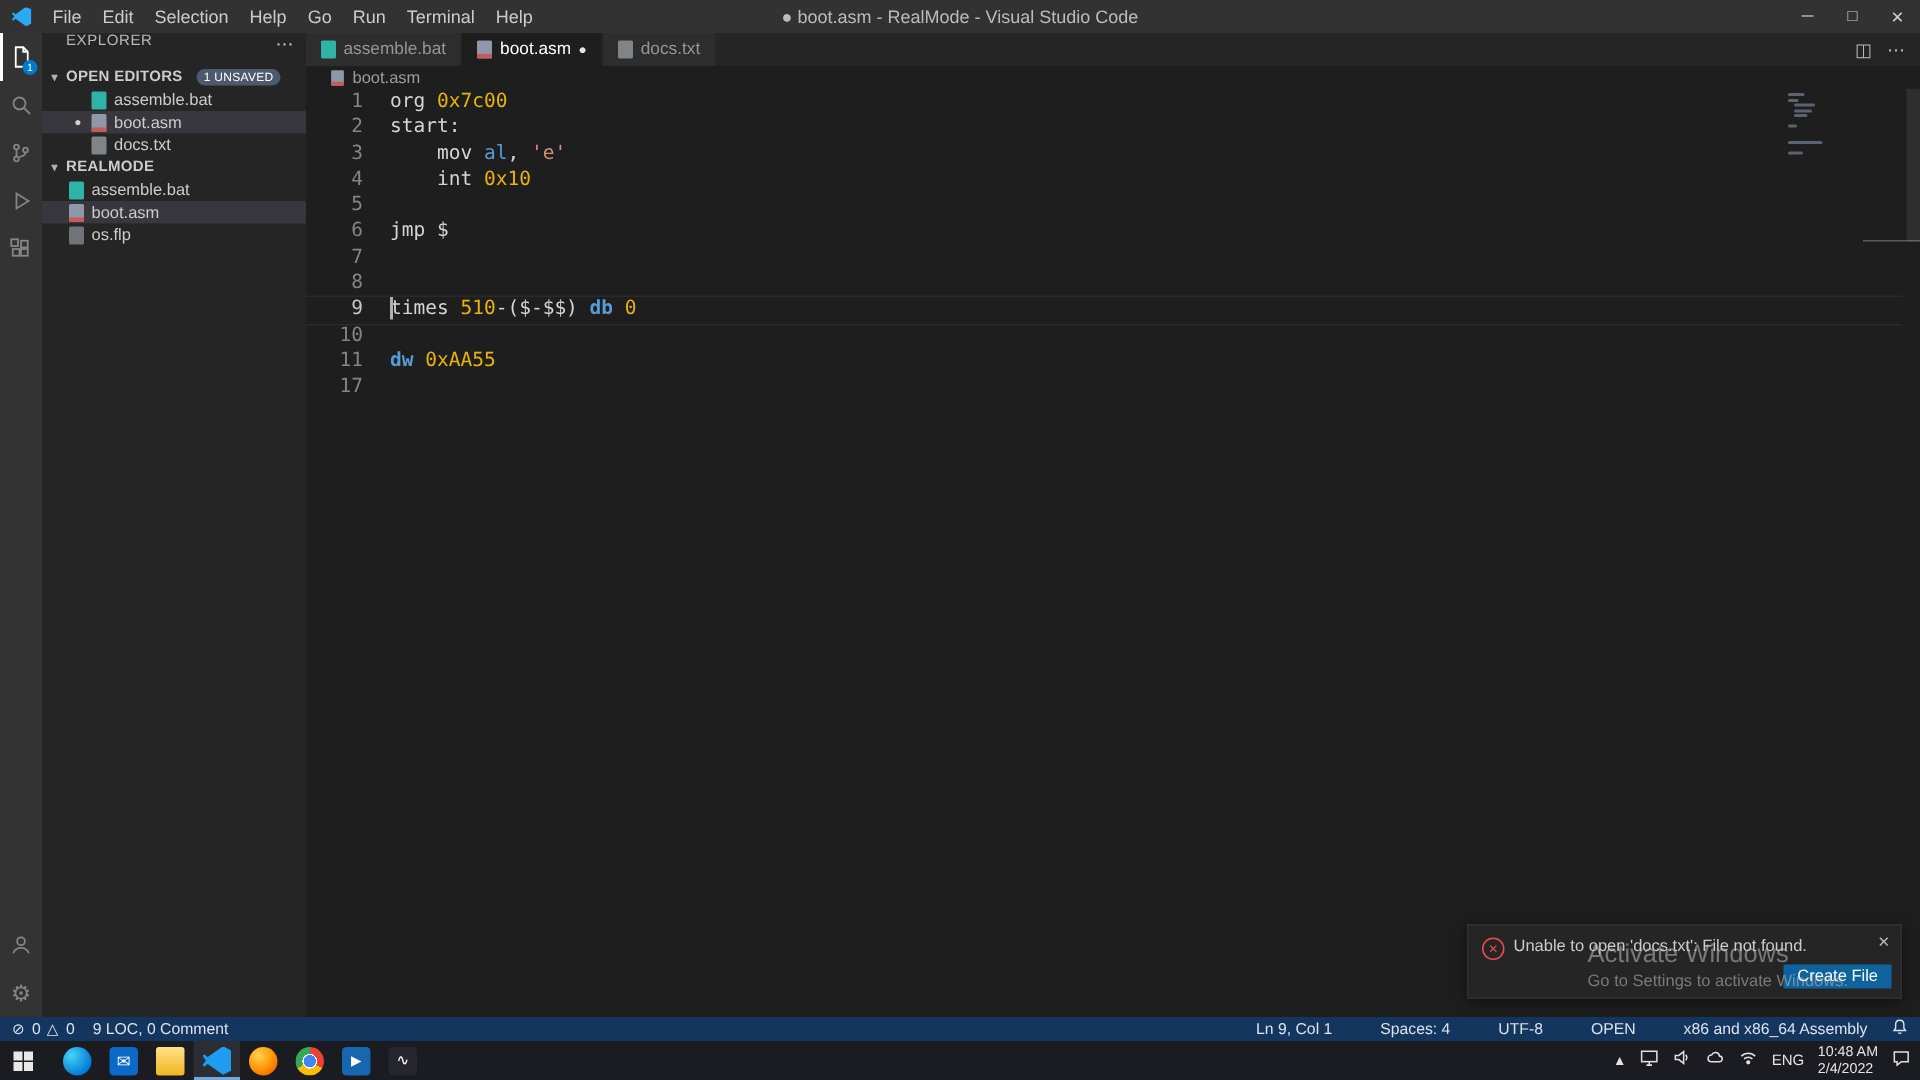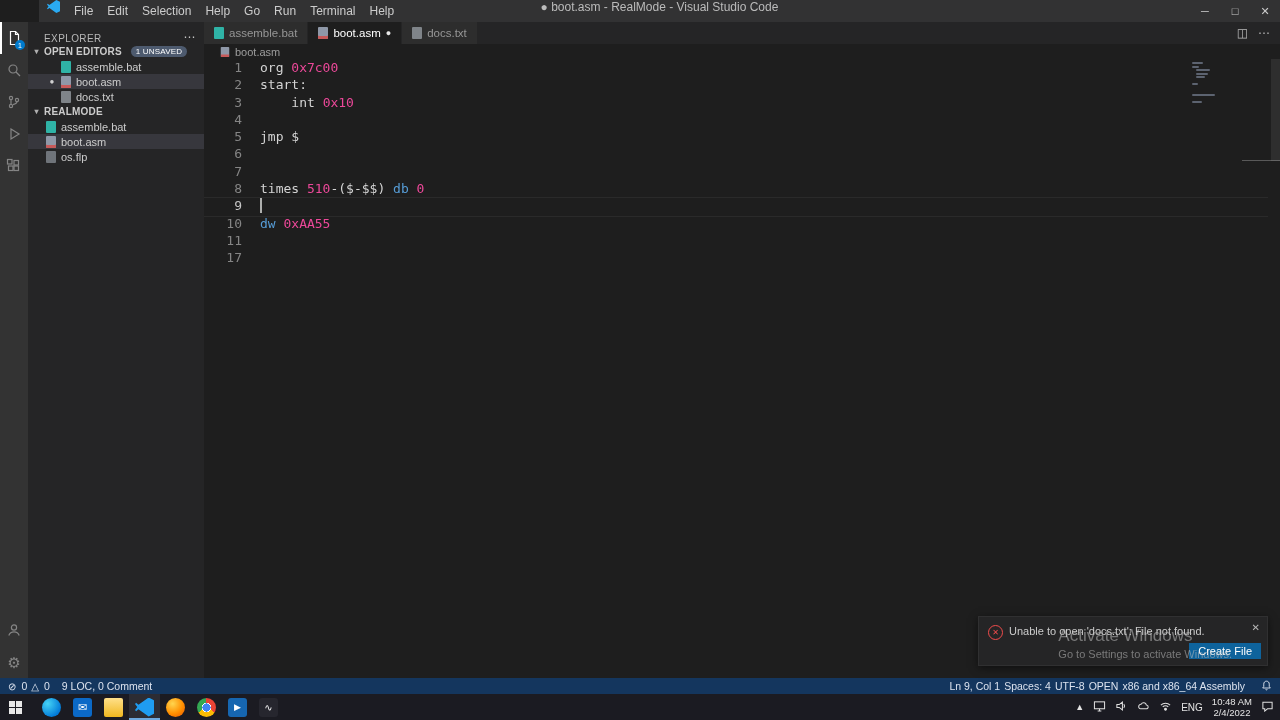--- a/index.html
+++ b/index.html
@@ -1,39 +1,39 @@
 <!DOCTYPE html>
 <html><head>
 <meta charset="utf-8">
 <style>
   html,body{margin:0;padding:0;}
   body{width:1280px;height:720px;overflow:hidden;background:#1e1e1e;
        font-family:"Liberation Sans",sans-serif;color:#cccccc;position:relative;user-select:none;}
   
   .titlebar{position:absolute;top:0;left:0;right:0;height:22px;background:#323233;
-            display:flex;align-items:flex-start;font-size:12px;z-index:3;margin-left:39px;}
+            display:flex;align-items:center;font-size:12px;z-index:3;}
   .vsc-logo{width:13px;height:13px;margin:0 7px 0 8px;background:#2aaaf2;
             clip-path:polygon(72% 0,100% 14%,100% 86%,72% 100%,18% 62%,6% 72%,0 66%,12% 50%,0 34%,6% 28%,18% 38%);}
   .menu-item{padding:0 7px;height:100%;display:flex;align-items:center;color:#cccccc;}
   .title-center{position:absolute;left:0;right:0;text-align:center;color:#bbbbbb;pointer-events:none;font-size:12px;}
   .win-controls{margin-left:auto;display:flex;height:100%;z-index:2;}
   .win-btn{width:30px;display:flex;align-items:center;justify-content:center;font-size:11px;color:#cccccc;}
   
   .activitybar{position:absolute;top:22px;bottom:42px;left:0;width:28px;background:#333333;
                display:flex;flex-direction:column;z-index:2;}
   .act-icon{height:32px;display:flex;align-items:center;justify-content:center;color:#858585;position:relative;}
   .act-icon.active{color:#ffffff;box-shadow:inset 2px 0 0 #ffffff;}
   .act-icon svg{stroke:currentColor;fill:none;stroke-width:1.2;}
   .act-badge{position:absolute;right:3px;bottom:4px;width:10px;height:10px;border-radius:50%;
              background:#007acc;color:#fff;font-size:7px;display:flex;align-items:center;justify-content:center;}
   .act-bottom{margin-top:auto;}
   .gear-glyph{font-size:15px;line-height:1;}
   
   .sidebar{position:absolute;top:22px;bottom:42px;left:28px;width:176px;background:#252526;font-size:11px;z-index:2;}
-  .sidebar-title{height:22px;display:flex;align-items:flex-end;padding:0 8px 0 16px;font-size:10px;
+  .sidebar-title{height:22px;display:flex;align-items:flex-start;padding:0 8px 0 16px;font-size:10px;
                  letter-spacing:.4px;color:#b8b8b8;}
   .sidebar-title .more{margin-left:auto;color:#c5c5c5;font-size:12px;}
   .sec-head{height:15px;display:flex;align-items:center;gap:3px;padding-left:4px;font-weight:bold;
             font-size:10px;color:#cccccc;letter-spacing:.2px;}
   .chev{font-size:8px;color:#b0b0b0;width:9px;text-align:center;}
   .badge{background:#4d5a6e;color:#fff;font-size:8px;font-weight:normal;border-radius:7px;
          padding:1px 5px;margin-left:6px;}
   .row{height:15px;display:flex;align-items:center;gap:5px;color:#cccccc;}
   .row.selected{background:#37373d;}
   .row .dotcol{width:8px;text-align:center;font-size:8px;color:#d0d0d0;}
@@ -55,21 +55,21 @@
               display:flex;align-items:center;gap:5px;padding-left:16px;font-size:11px;color:#9d9d9d;}
   .breadcrumb .ficon{transform:scale(.85);}
   
   .editor{position:absolute;left:204px;top:59px;right:0;bottom:42px;background:#1e1e1e;
           font-family:"DejaVu Sans Mono",monospace;font-size:13px;overflow:hidden;}
   .gutter{position:absolute;left:0;top:0;width:38px;text-align:right;color:#858585;}
   .gutter .ln{height:17.3px;line-height:17.3px;}
   .gutter .ln.cur{color:#c6c6c6;}
   .code{position:absolute;left:56px;top:0;right:100px;}
   .code-line{height:17.3px;line-height:17.3px;white-space:pre;color:#d4d4d4;}
-  .t-num{color:#ec4899;} .t-reg{color:#569cd6;} .t-str{color:#ce9178;} .t-kw{color:#569cd6;}
+  .t-num{color:#eab308;} .t-reg{color:#569cd6;} .t-str{color:#ce9178;} .t-kw{color:#569cd6;font-weight:bold;}
   .current-line{position:absolute;left:0;right:12px;height:17.3px;
                 border-top:1px solid #2a2a2a;border-bottom:1px solid #2a2a2a;pointer-events:none;}
   .cursor{position:absolute;width:1.5px;height:15px;background:#aeafad;}
   .minimap{position:absolute;top:3px;right:14px;width:74px;}
   .mbar{height:2px;background:#5c6370;margin-bottom:1.5px;border-radius:1px;}
   .minimap-slider{position:absolute;top:0;right:0;width:9px;height:102px;background:rgba(121,121,121,.18);}
   .overview-line{position:absolute;top:101px;right:0;width:38px;height:1px;background:rgba(200,200,200,.35);}
   
   .toast{position:absolute;right:12px;bottom:54px;width:288px;height:48px;background:#252526;
          border:1px solid #303031;box-shadow:0 2px 8px rgba(0,0,0,.5);z-index:5;font-size:11px;}
@@ -82,21 +82,21 @@
   
   .watermark{position:absolute;right:48px;bottom:60px;z-index:6;pointer-events:none;
              color:rgba(190,190,190,.55);text-align:left;}
   .watermark .l1{font-size:17px;}
   .watermark .l2{font-size:11px;margin-top:2px;}
   
   .statusbar{position:absolute;left:0;right:0;bottom:26px;height:16px;background:#14365e;
              color:#dbe2ee;font-size:10.5px;display:flex;align-items:center;padding:0 8px;gap:4px;z-index:3;}
   .sb-ico{font-size:10px;margin-right:1px;}
   .sb-item{margin-right:8px;}
-  .sb-right{margin-left:auto;display:flex;align-items:center;gap:4px;}
+  .sb-right{margin-left:auto;display:flex;align-items:center;gap:32px;}
   .bell svg{stroke:#dbe2ee;fill:none;stroke-width:1.2;}
   
   .taskbar{position:absolute;left:0;right:0;bottom:0;height:26px;background:#1b1b22;
            display:flex;align-items:center;z-index:4;}
   .start{width:30px;height:100%;display:flex;align-items:center;justify-content:center;}
   .winlogo{display:grid;grid-template-columns:6px 6px;grid-template-rows:6px 6px;gap:1px;}
   .winlogo div{background:#e8e8e8;}
   .searchbox{width:224px;height:24px;margin:1px 0;background:#2d2d36;border:1px solid #8a8a92;
              box-sizing:border-box;display:flex;align-items:center;gap:6px;padding:0 8px;color:#c4c4c4;font-size:11px;}
   .apps{display:flex;height:100%;margin-left:6px;}
@@ -109,21 +109,21 @@
   .icon-file-explorer{background:linear-gradient(#ffe08a,#f0b71f);border-radius:2px;}
   .icon-vscode{background:#1f9cf0;clip-path:polygon(72% 0,100% 14%,100% 86%,72% 100%,18% 62%,6% 72%,0 66%,12% 50%,0 34%,6% 28%,18% 38%);}
   .icon-firefox{border-radius:50%;background:radial-gradient(circle at 35% 30%,#ffd54f,#ff8f00 55%,#e65100);}
   .icon-chrome{border-radius:50%;background:radial-gradient(circle,#4285f4 0 30%,#ffffff 31% 36%,rgba(0,0,0,0) 37%),conic-gradient(#ea4335 0 120deg,#fbbc05 0 240deg,#34a853 0 360deg);}
   .icon-media{background:#1666b0;font-size:9px;}
   .icon-game{background:#26262e;font-size:10px;}
   .tray{margin-left:auto;display:flex;align-items:center;height:100%;gap:9px;padding-right:6px;color:#e4e4e4;}
   .tray-chev{font-size:9px;}
   .tray svg{stroke:#e0e0e0;fill:none;stroke-width:1.1;}
   .tray-lang{font-size:10px;}
-  .clock{text-align:center;font-size:9.5px;line-height:11px;}
+  .clock{font-size:9.5px;line-height:11px;}
   .qnote svg{stroke:#e0e0e0;}
 </style>
 </head>
 <body>
 
 <div class="titlebar">
   <div class="vsc-logo"></div>
   <div id="menus" style="display: flex; height: 100%;">
       <div class="menu-item">File</div>
       <div class="menu-item">Edit</div>
@@ -273,20 +273,21 @@
       <div class="ln">7</div>
       <div class="ln">8</div>
       <div class="ln cur">9</div>
       <div class="ln">10</div>
       <div class="ln">11</div>
       <div class="ln">17</div>
     </div>
   <div class="code" id="code">
       <div class="code-line"><span class="t-plain">org </span><span class="t-num">0x7c00</span></div>
       <div class="code-line"><span class="t-plain">start:</span></div>
+      <div class="code-line"><span class="t-plain">    mov </span><span class="t-reg">al</span><span class="t-plain">, </span><span class="t-str">'e'</span></div>
       <div class="code-line"><span class="t-plain">    int </span><span class="t-num">0x10</span></div>
       <div class="code-line">&nbsp;</div>
       <div class="code-line"><span class="t-plain">jmp $</span></div>
       <div class="code-line">&nbsp;</div>
       <div class="code-line">&nbsp;</div>
       <div class="code-line"><span class="t-plain">times </span><span class="t-num">510</span><span class="t-plain">-($-$$) </span><span class="t-kw">db</span><span class="t-plain"> </span><span class="t-num">0</span></div>
       <div class="code-line">&nbsp;</div>
       <div class="code-line"><span class="t-kw">dw</span><span class="t-plain"> </span><span class="t-num">0xAA55</span></div>
     </div>
   <div class="cursor" id="cursor" style="top: 139.4px; left: 56px;"></div>

